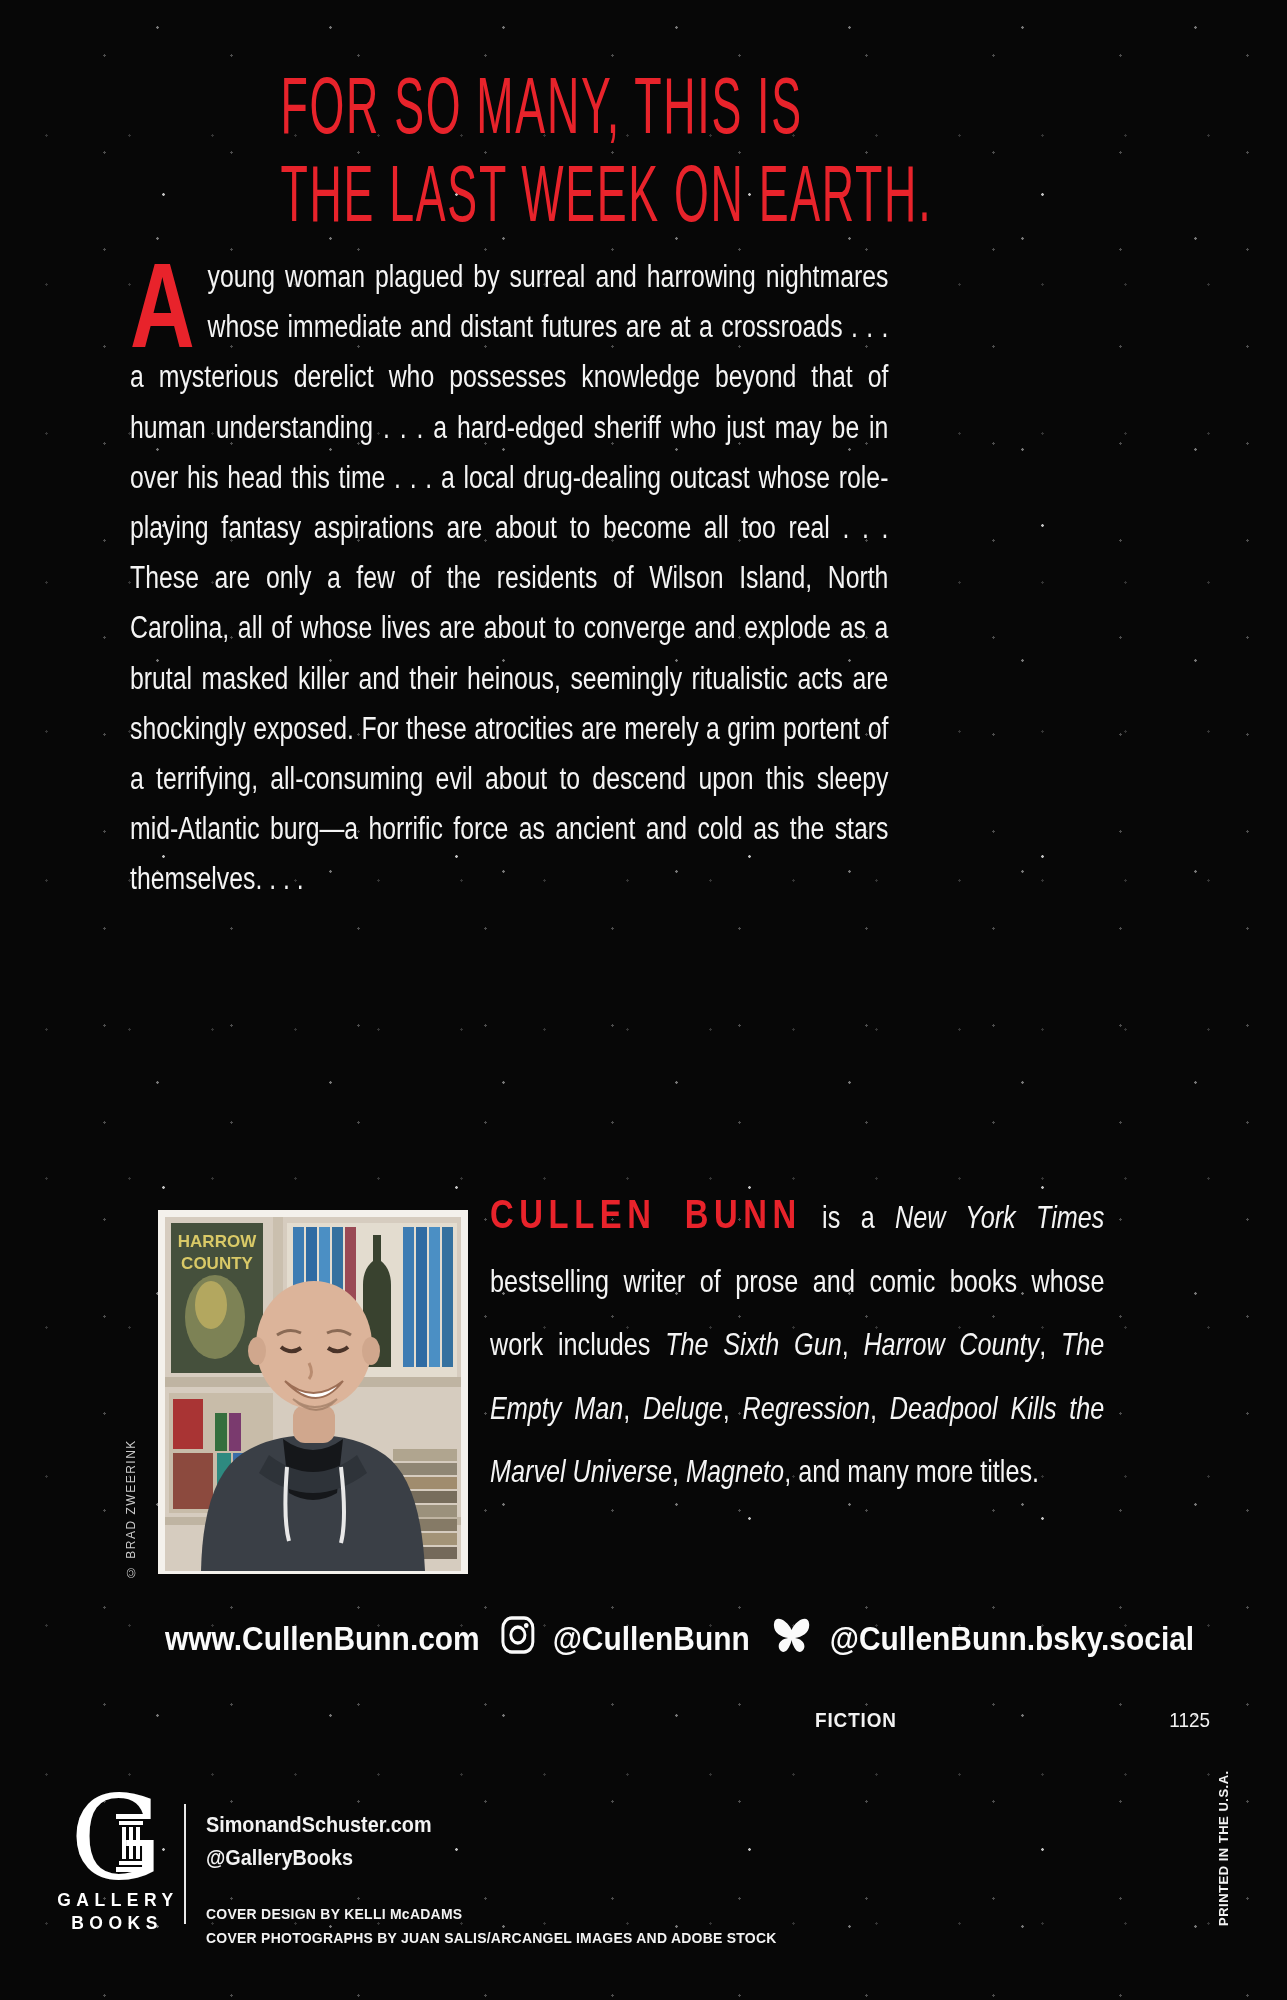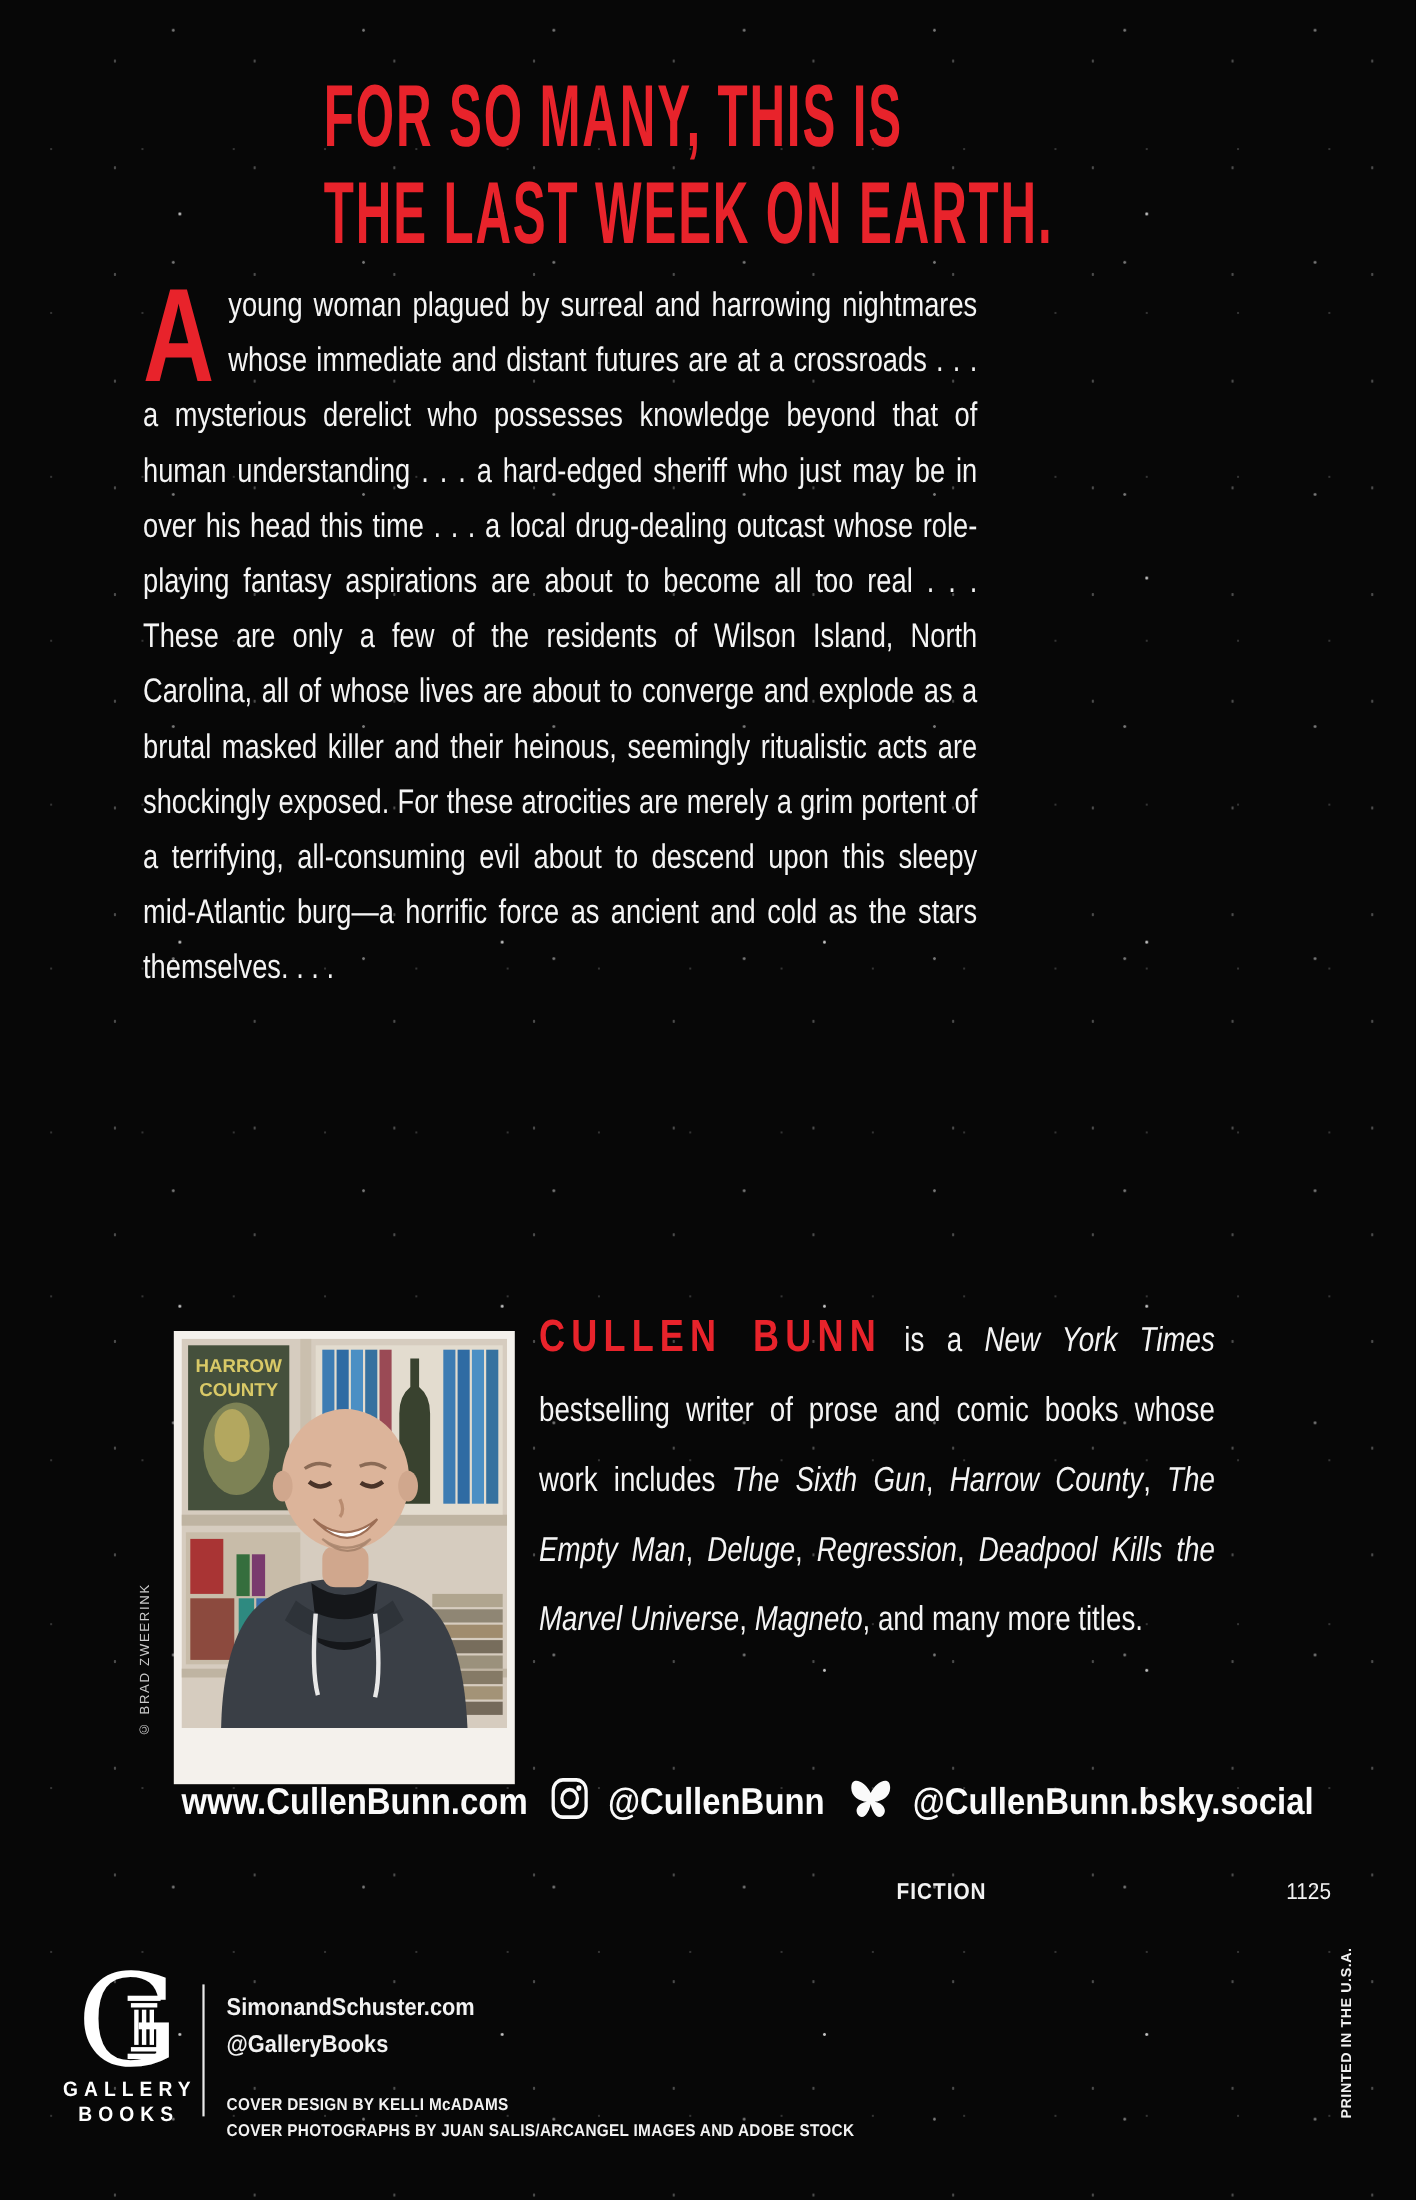--- a/index.html
+++ b/index.html
@@ -9,30 +9,30 @@
     background-image:
       radial-gradient(circle, rgba(255,255,255,.75) 1px, transparent 1.6px),
       radial-gradient(circle, rgba(255,255,255,.45) 1px, transparent 1.5px),
       radial-gradient(circle, rgba(255,255,255,.28) 1px, transparent 1.4px),
       radial-gradient(circle, rgba(255,255,255,.18) 1px, transparent 1.3px);
     background-size: 293px 331px, 173px 211px, 127px 97px, 83px 149px;
     background-position: 17px 29px, 71px 133px, 41px 7px, 5px 61px;
     font-family:"Liberation Sans", sans-serif;
   }
   
-  .headline{position:absolute;left:114px;top:62px;width:820px;text-align:left;color:#e8232b;font-weight:bold;}
+  .headline{position:absolute;left:100px;top:62px;width:820px;text-align:left;color:#e8232b;font-weight:normal;}
   .headline .hl{display:block;white-space:nowrap;font-size:80px;line-height:88px;letter-spacing:3px;transform:scaleX(.56);transform-origin:center top;}
   
   .synopsis{position:absolute;left:130px;top:252px;width:948px;transform:scaleX(.80);transform-origin:left top;
     color:#f4f4f4;font-size:31px;line-height:50.2px;text-align:justify;}
   .dropcap{float:left;color:#e8232b;font-weight:bold;font-size:112px;line-height:88px;margin:6px 16px 0 0;transform:scaleY(1.08);transform-origin:left top;}
   
   .photo-credit{position:absolute;left:124px;top:1437px;height:142px;color:#c9c9c9;font-size:12px;letter-spacing:1.5px;
     writing-mode:vertical-rl;transform:rotate(180deg);white-space:nowrap;}
-  .photo-frame{position:absolute;left:158px;top:1210px;width:310px;height:412px;background:#f4f1ec;padding:0;}
+  .photo-frame{position:absolute;left:158px;top:1210px;width:310px;height:364px;background:#f4f1ec;padding:0;}
   .photo-frame svg{position:absolute;left:7px;top:7px;}
   
   .bio{position:absolute;left:490px;top:1183px;width:768px;transform:scaleX(.80);transform-origin:left top;
     color:#f4f4f4;font-size:31.5px;line-height:63.5px;text-align:justify;}
   .bio .author{color:#e8232b;font-weight:bold;font-size:41px;letter-spacing:7px;}
   .bio .it{font-style:italic;}
   
   .links{position:absolute;left:165px;top:1614px;white-space:nowrap;transform:scaleX(.88);transform-origin:left top;
     color:#fafafa;font-size:34px;font-weight:bold;}
   .links .lk{display:inline-block;vertical-align:middle;}

